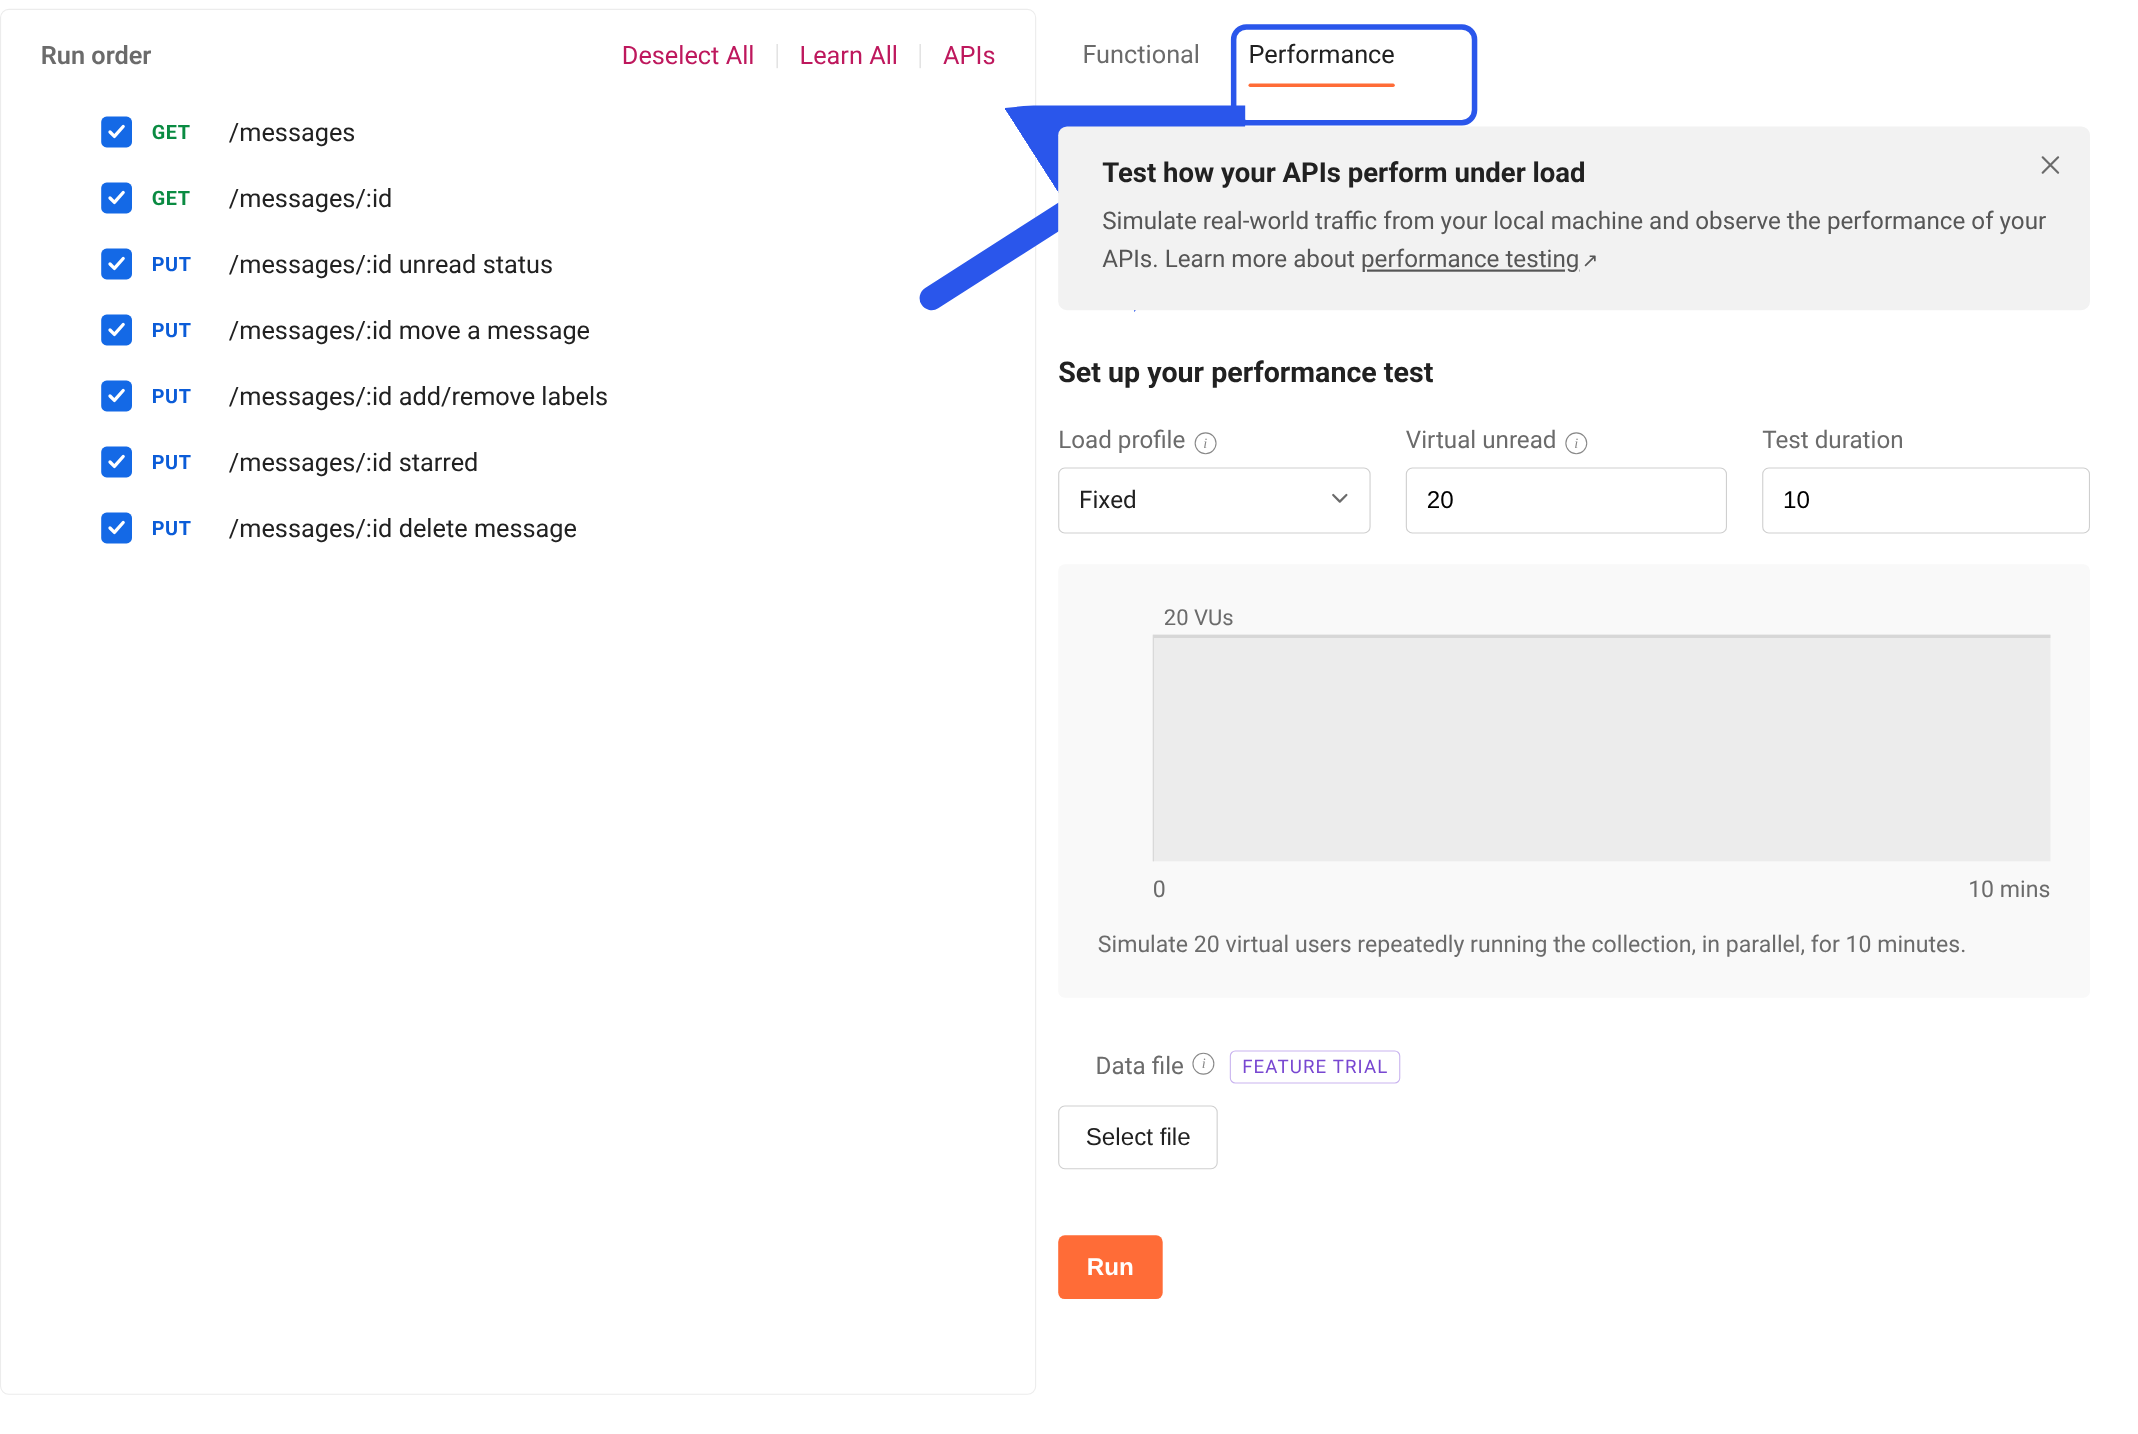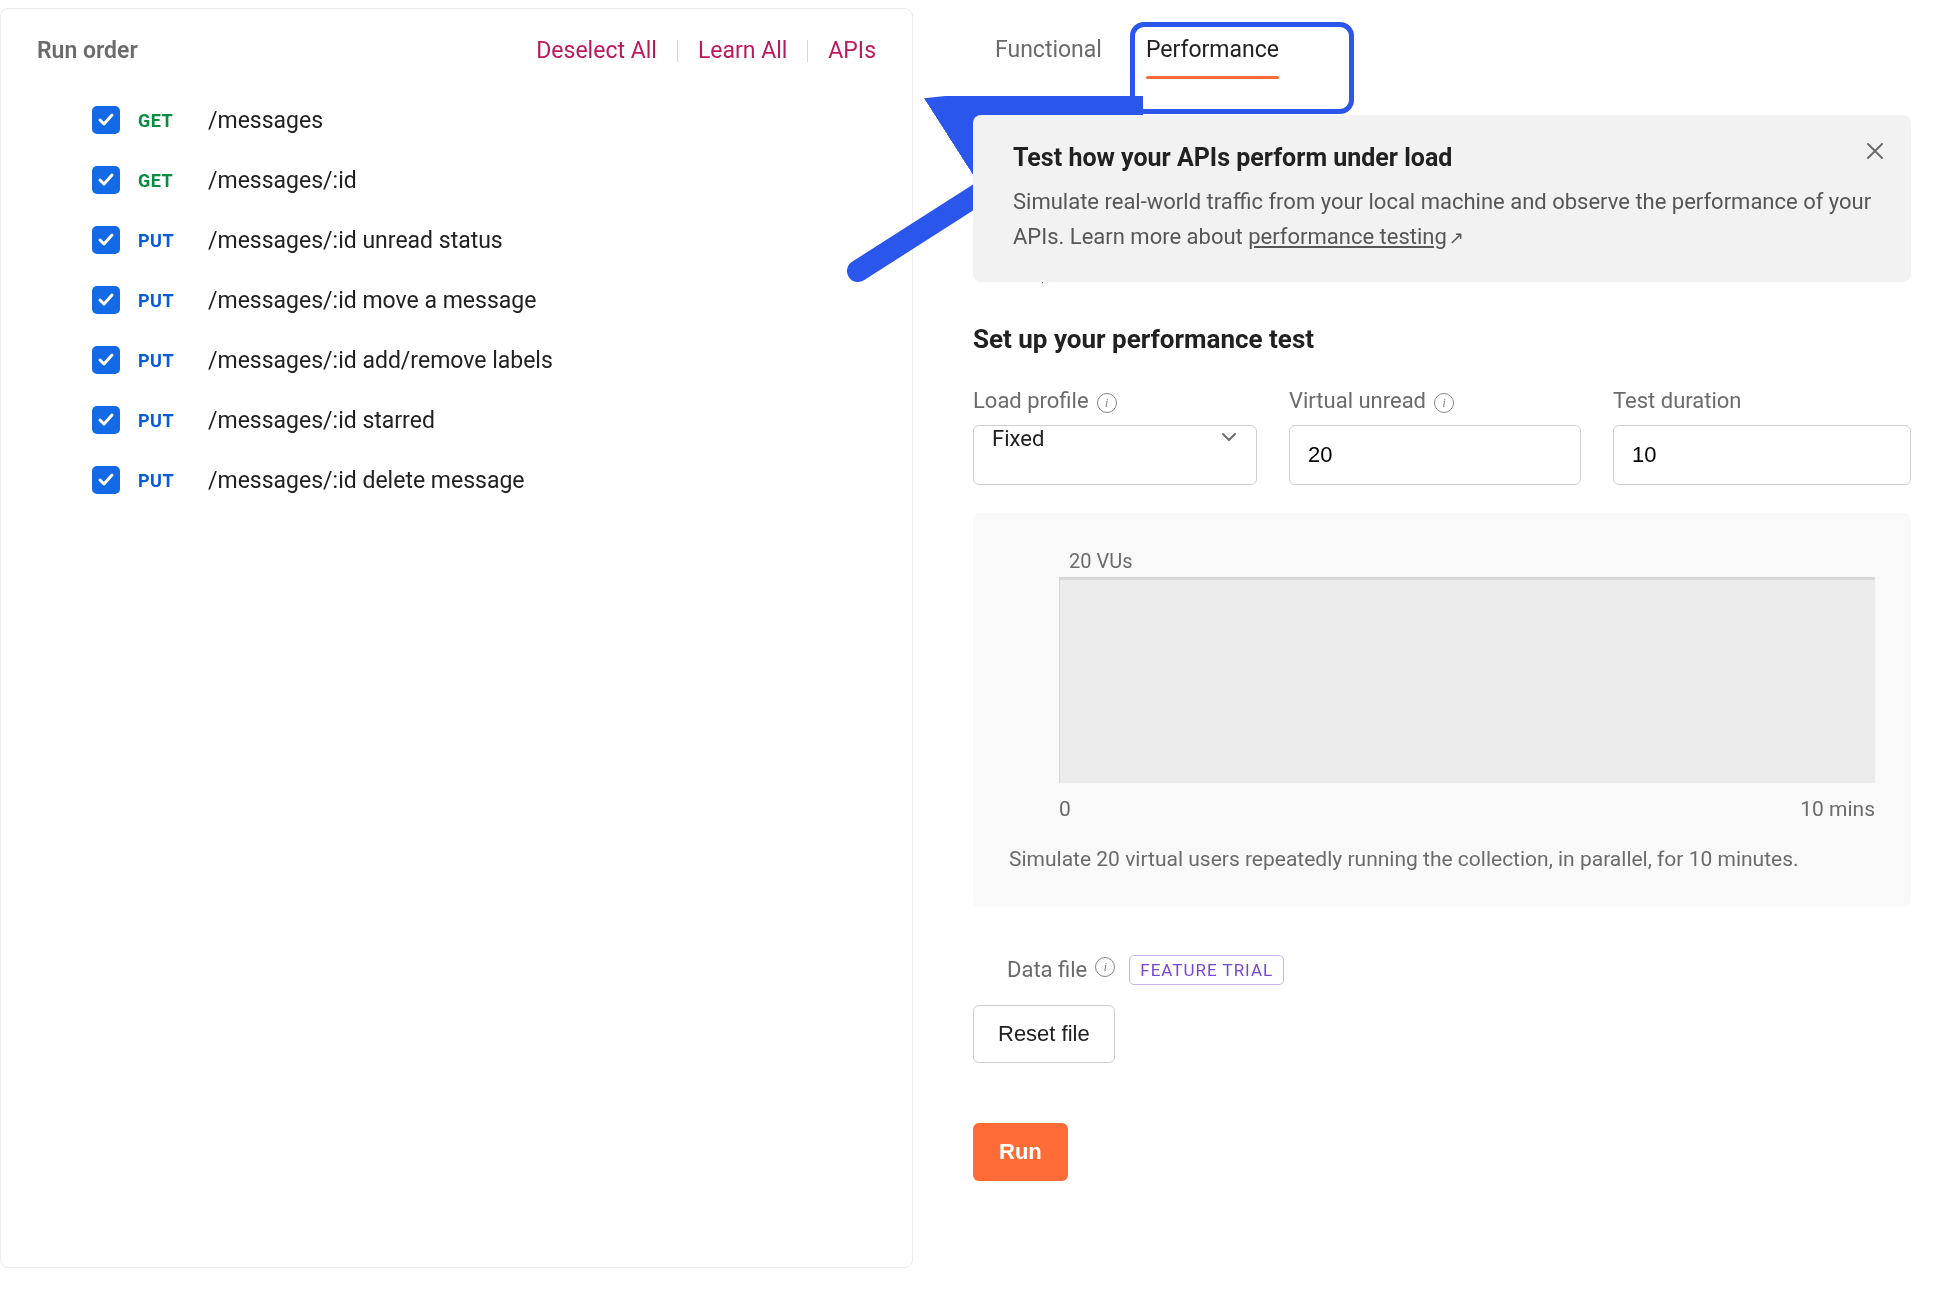--- a/index.html
+++ b/index.html
@@ -8,22 +8,22 @@
     font-family: -apple-system, BlinkMacSystemFont, "Segoe UI", Roboto, Helvetica, Arial, sans-serif;
     font-size: 14px;
     color: #212121;
     background: #fff;
     width: 1944px;
     height: 1304px;
     overflow: hidden;
   }
   .app {
     display: flex;
-    padding: 8px 33px 30px 0;
-    gap: 60px;
+    padding: 8px 44px 30px 0;
+    gap: 20px;
   }
   
   .left-panel {
     width: 955px;
     border: 1px solid #ececec;
     border-radius: 8px;
     padding: 28px 36px;
     min-height: 1260px;
   }
   .left-header {
@@ -207,20 +207,21 @@
   .select-box, .input-box, .duration-box {
     height: 60px;
     border: 1px solid #cfcfcf;
     border-radius: 6px;
     font-size: 22px;
     background: #fff;
   }
   .select-box {
     width: 284px;
     display: flex;
+    align-items: center;
     justify-content: space-between;
     padding: 0 18px;
     cursor: pointer;
   }
   .select-box .chev { color: #6b6b6b; }
   .input-box {
     width: 292px;
     padding: 0 18px;
     border: 1px solid #cfcfcf;
     outline: none;
@@ -491,18 +492,18 @@
       <div class="chart-desc">Simulate 20 virtual users repeatedly running the collection, in parallel, for 10 minutes.</div>
     </div>
 
     <div class="datafile-row">
       <div class="datafile-label">
         <span>Data file</span>
         <span class="info-icon">i</span>
       </div>
       <span class="feature-trial">FEATURE TRIAL</span>
     </div>
-    <button class="select-file-btn">Reset file</button>
+    <button class="select-file-btn">Select file</button>
     <div>
       <button class="run-btn">Run</button>
     </div>
   </div>
 </div>
 
 </body></html>

